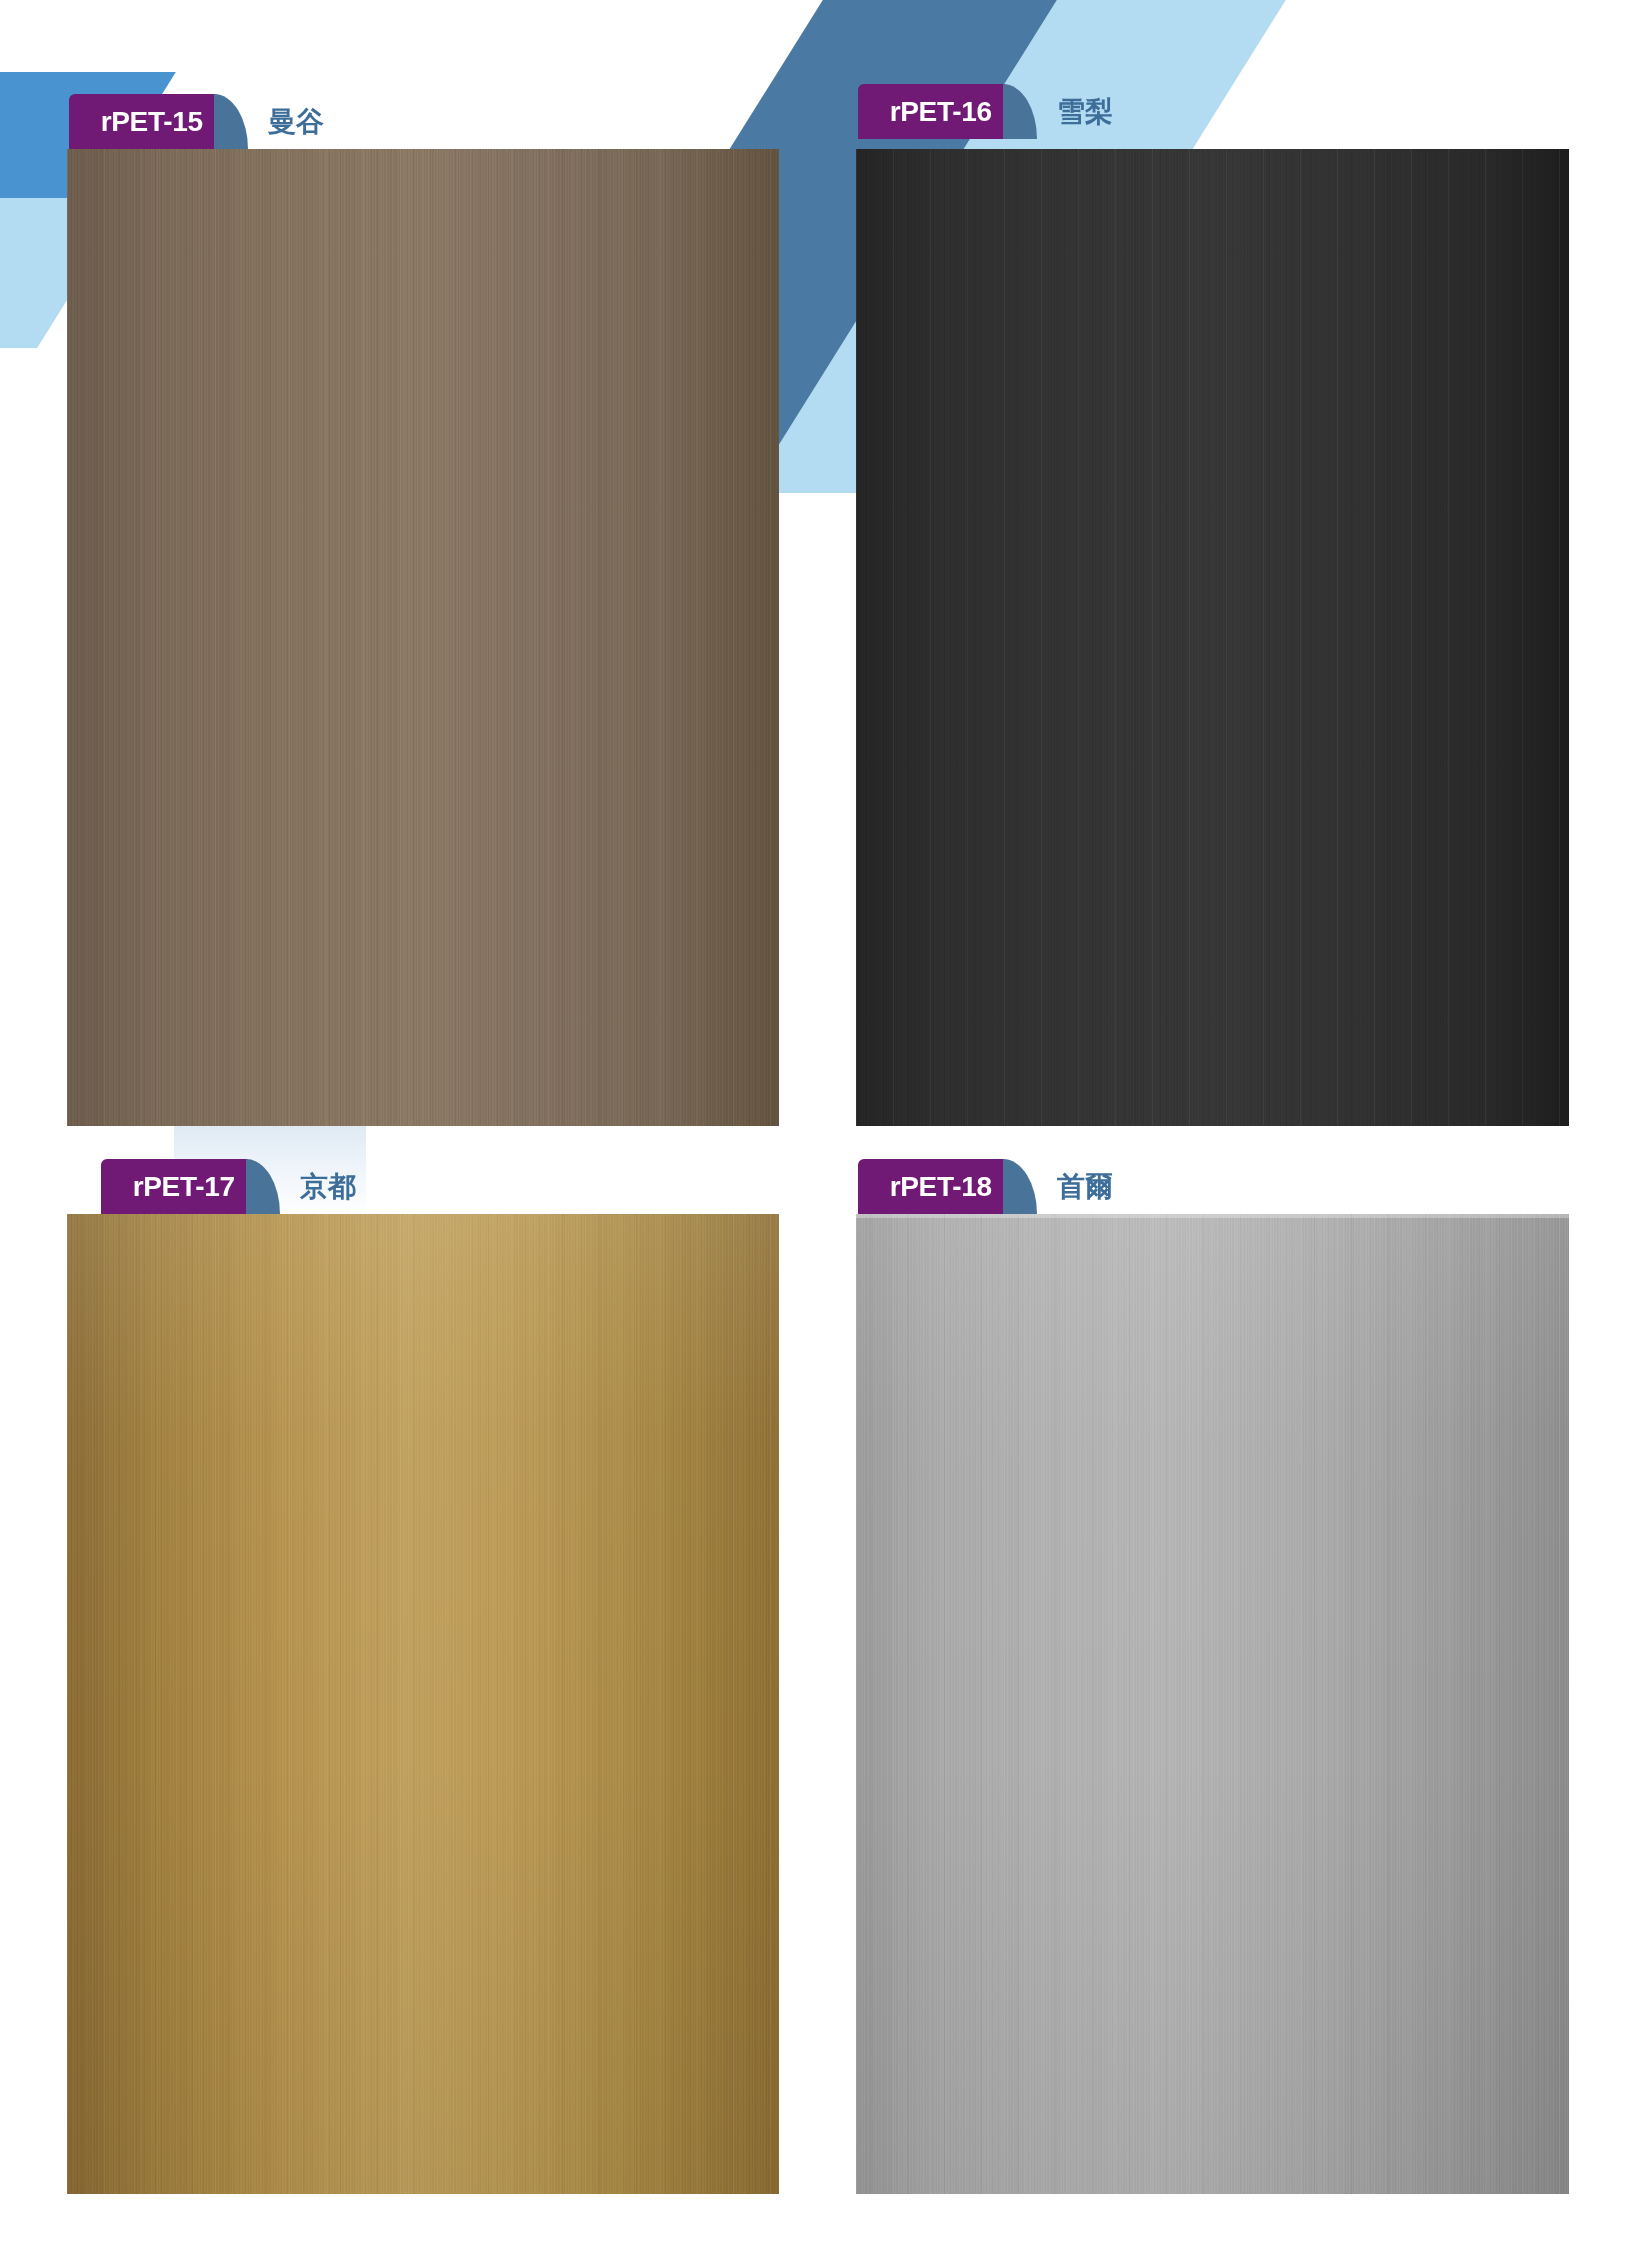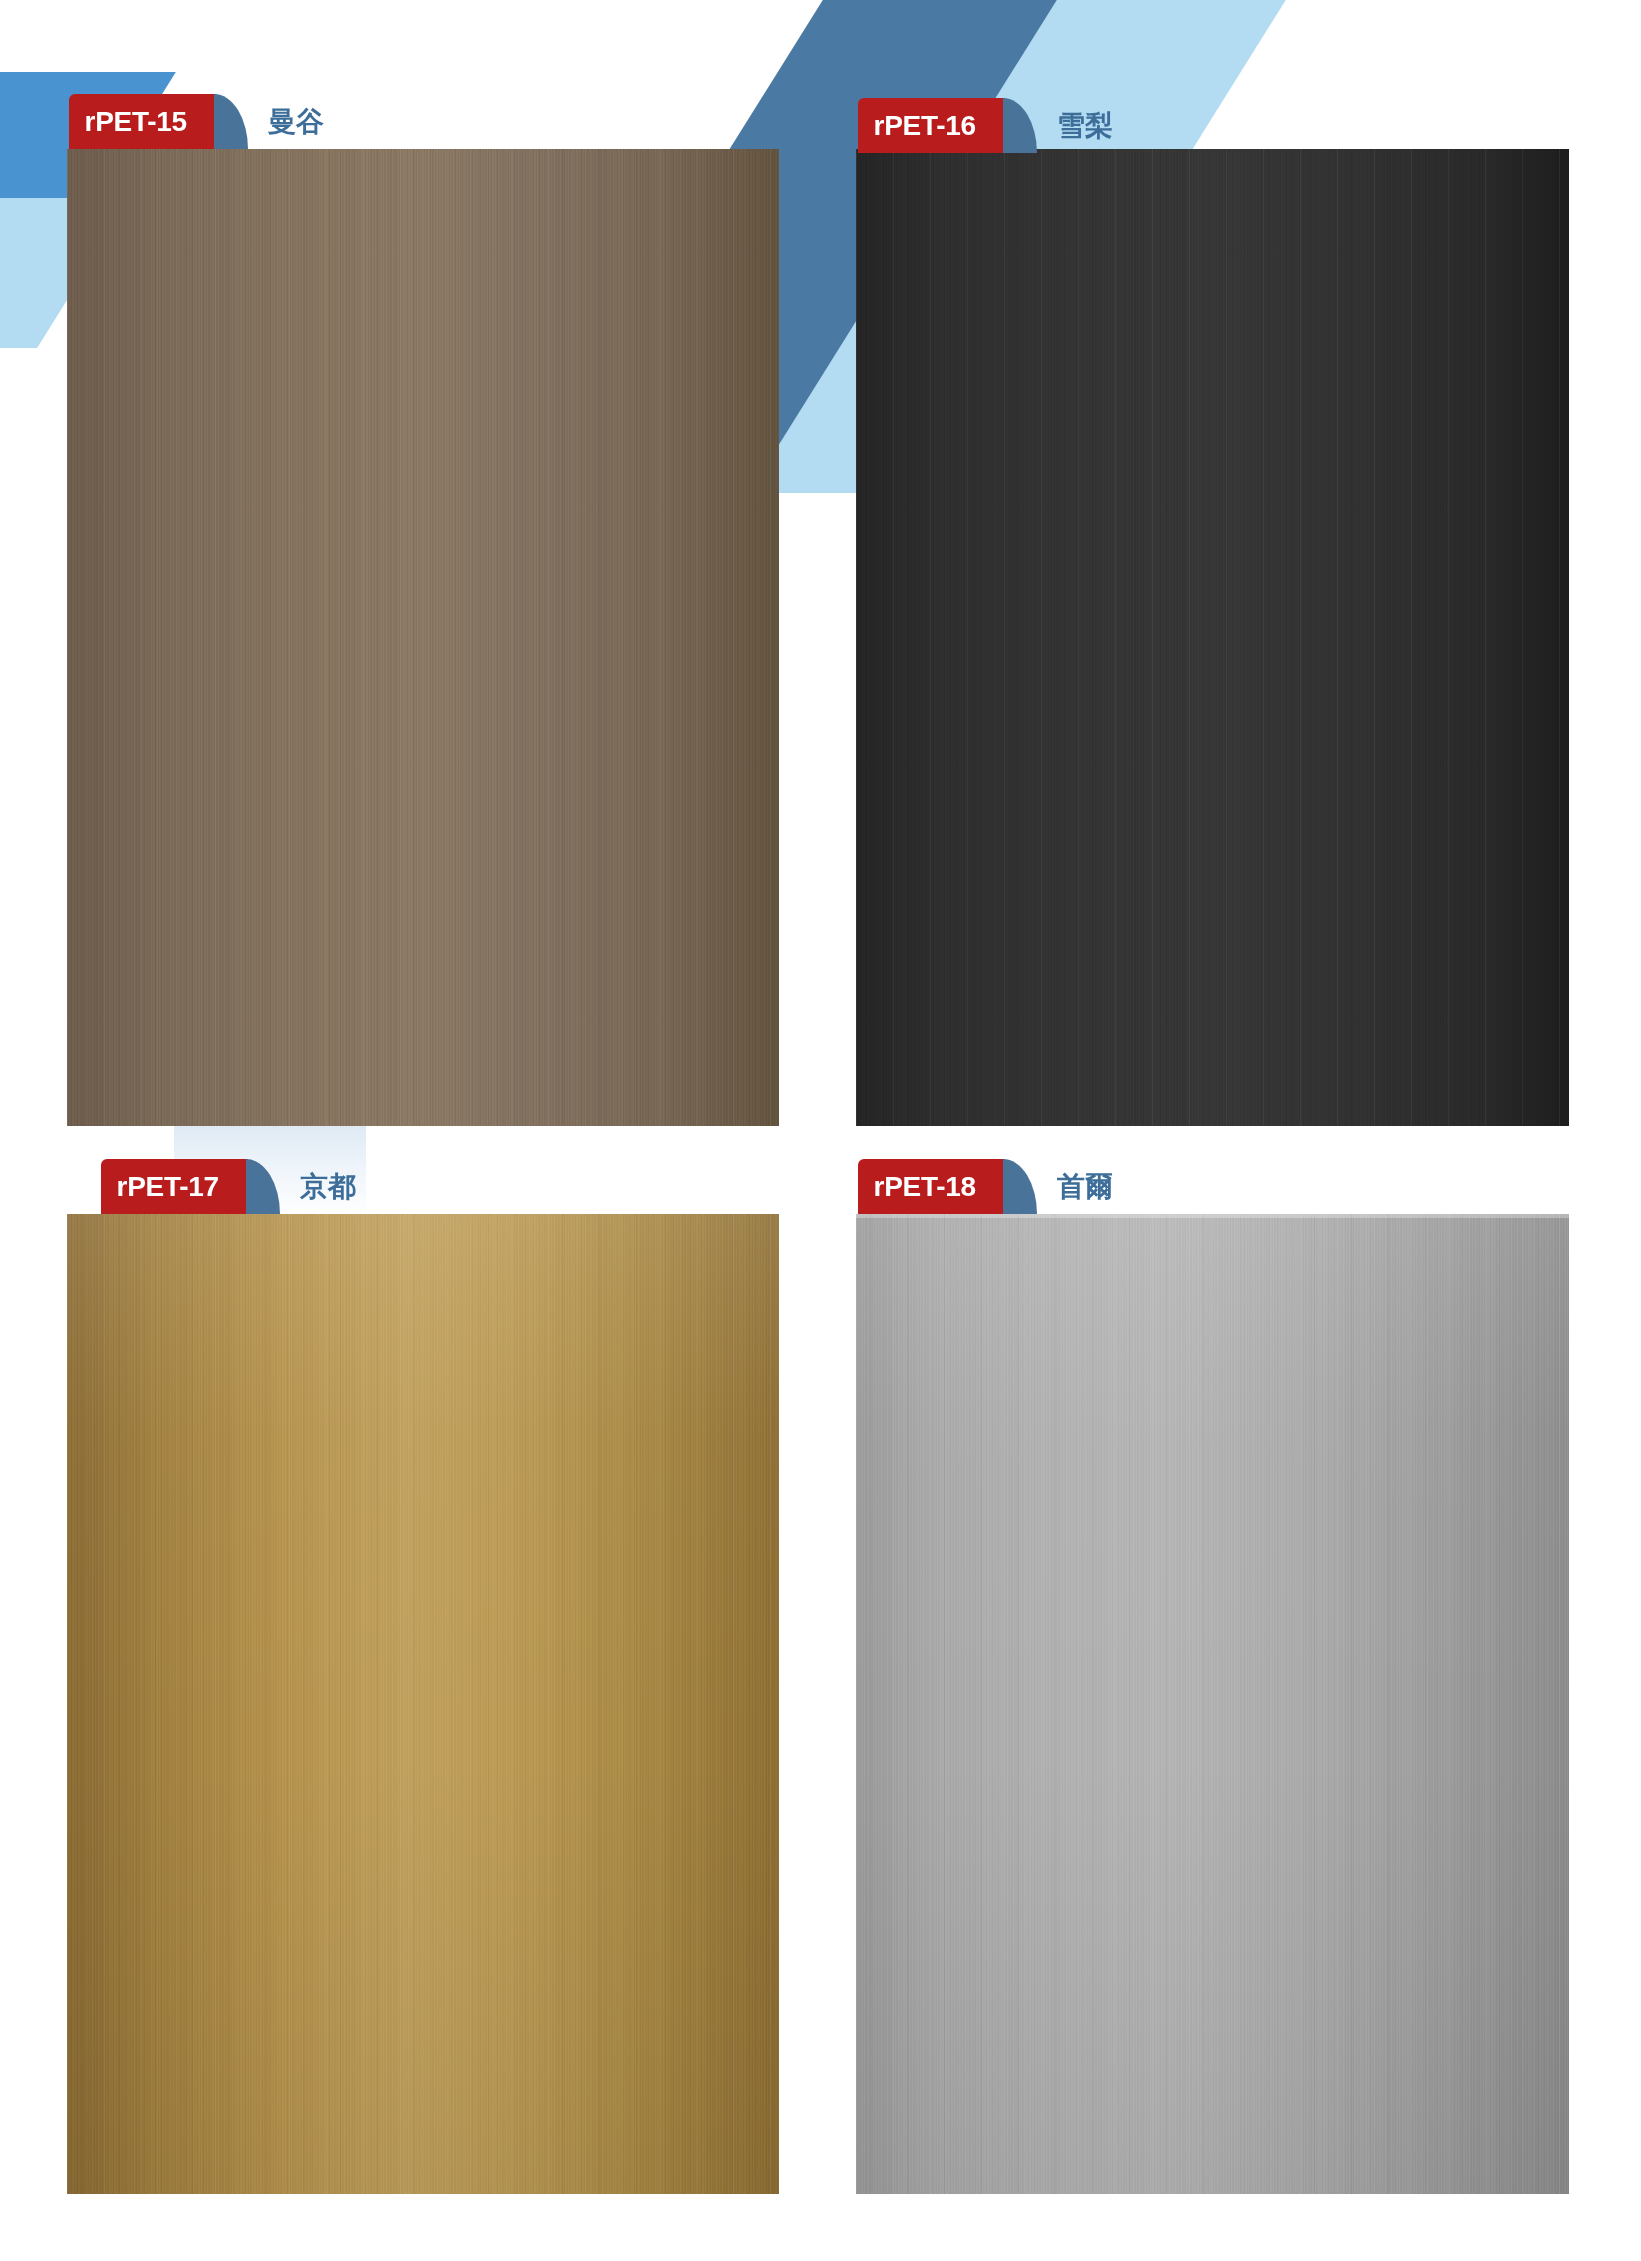--- a/index.html
+++ b/index.html
@@ -77,33 +77,34 @@
 
   
   .label {
     position: absolute;
     z-index: 4;
     display: flex;
     align-items: stretch;
     height: 55px;
   }
   .label-0 { left: 69px;  top: 94px; }
-  .label-1 { left: 858px; top: 98px; }
+  .label-1 { left: 858px; top: 84px; }
   .label-2 { left: 69px;  top: 1159px; margin-left: 32px; }
   .label-3 { left: 858px; top: 1159px; }
 
   .label-tab {
     position: relative;
     min-width: 147px;
-    background: #b91c1c;
+    background: #701a75;
     border-radius: 6px 0 0 0;
     display: flex;
     align-items: center;
     padding: 0 13.2px 0 15.6px;
     box-sizing: border-box;
+    justify-content: flex-end;
   }
   
   .label-tab::after {
     content: "";
     position: absolute;
     right: -32px; top: 0;
     width: 34px; height: 100%;
     background: #4a7399;
     border-top-right-radius: 34px 55px;
     border-bottom-right-radius: 0;

